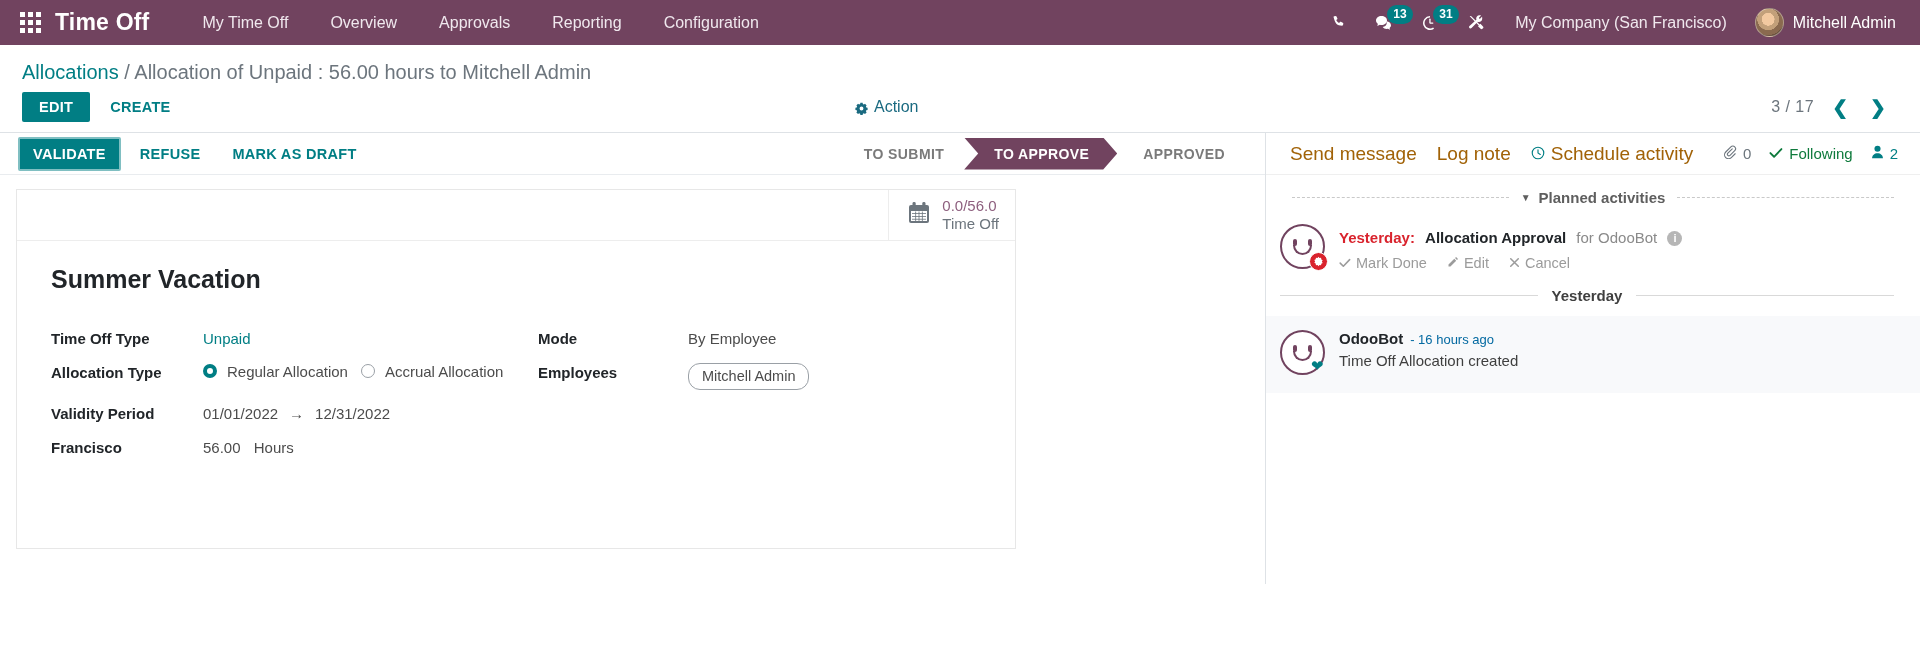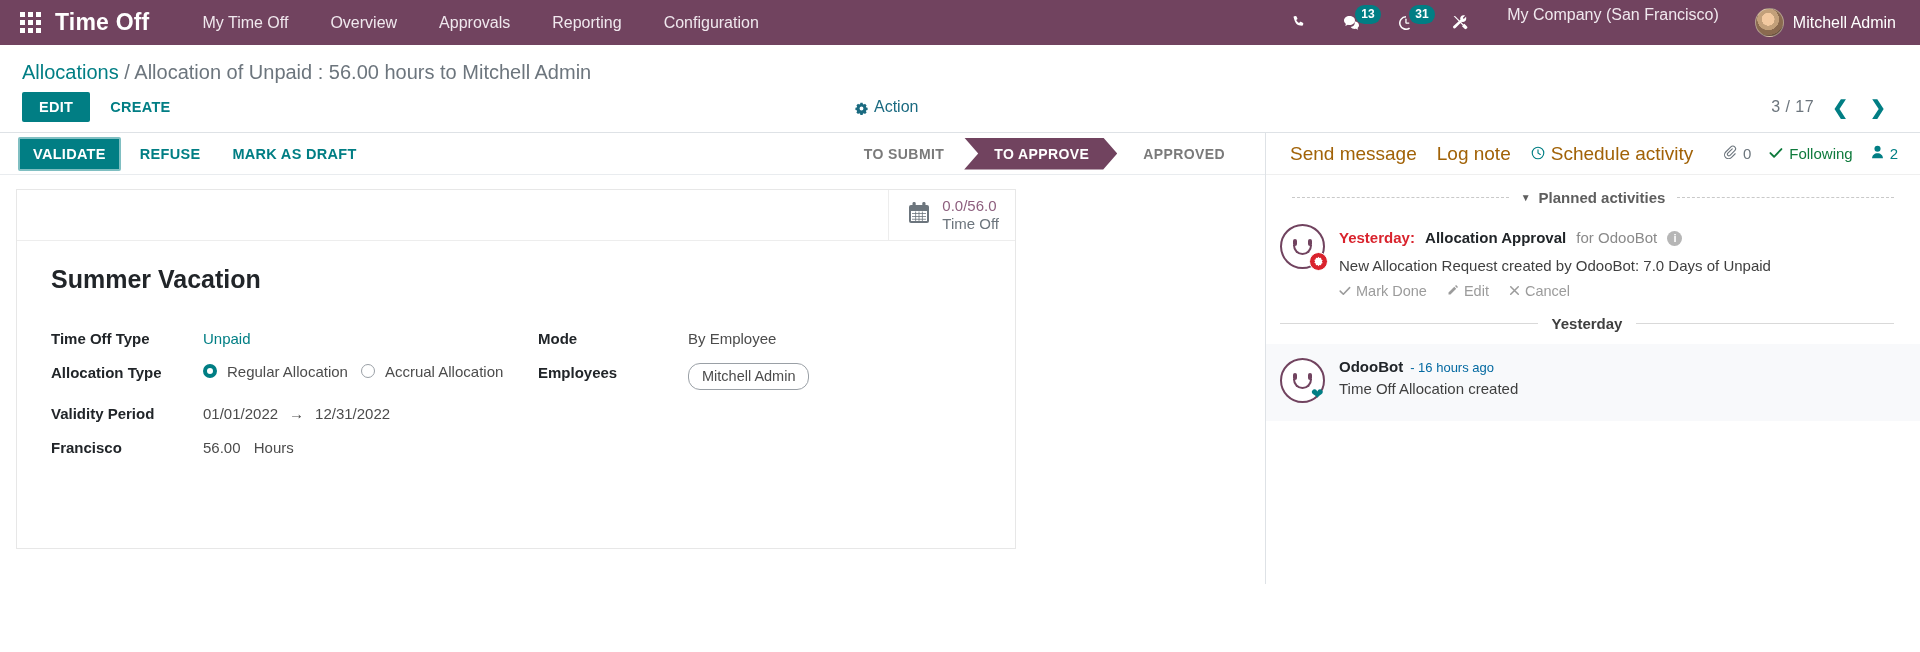--- a/index.html
+++ b/index.html
@@ -42,21 +42,22 @@
     font-size: 16px;
     padding: 6px 21px;
     color: #f0e8ee;
     white-space: nowrap;
     cursor: pointer;
     border-radius: 3px;
   }
   .nav-right {
     margin-left: auto;
     display: flex;
-    gap: 12px;
+    align-items: center;
+    gap: 4px;
   }
   .nav-icon {
     position: relative;
     width: 42px;
     height: 45px;
     display: flex;
     align-items: center;
     justify-content: center;
     cursor: pointer;
     color: #ffffff;
@@ -675,21 +676,20 @@
             </svg>
         </span>
       </div>
       <div class="act-body">
         <div class="act-line1">
           <span class="act-when">Yesterday:</span>
           <span class="act-name" style="margin-left:6px">Allocation Approval</span>
           <span class="act-for" style="margin-left:6px">for OdooBot</span>
           <span class="info-ico">i</span>
         </div>
-        <div class="act-desc">New Allocation Request created by OdooBot: 7.0 Days of Unpaid</div>
         <div class="act-links">
           <span class="act-link">
             <span>
               <svg width="12" height="10" viewBox="0 0 16 13" fill="none" stroke="#9b9b9b" stroke-width="2.1" stroke-linecap="round" stroke-linejoin="round">
                   <path d="M1.6 6.6 5.8 10.8 14.2 2"></path>
                 </svg>
             </span>
             <span>Mark Done</span>
           </span>
           <span class="act-link">

